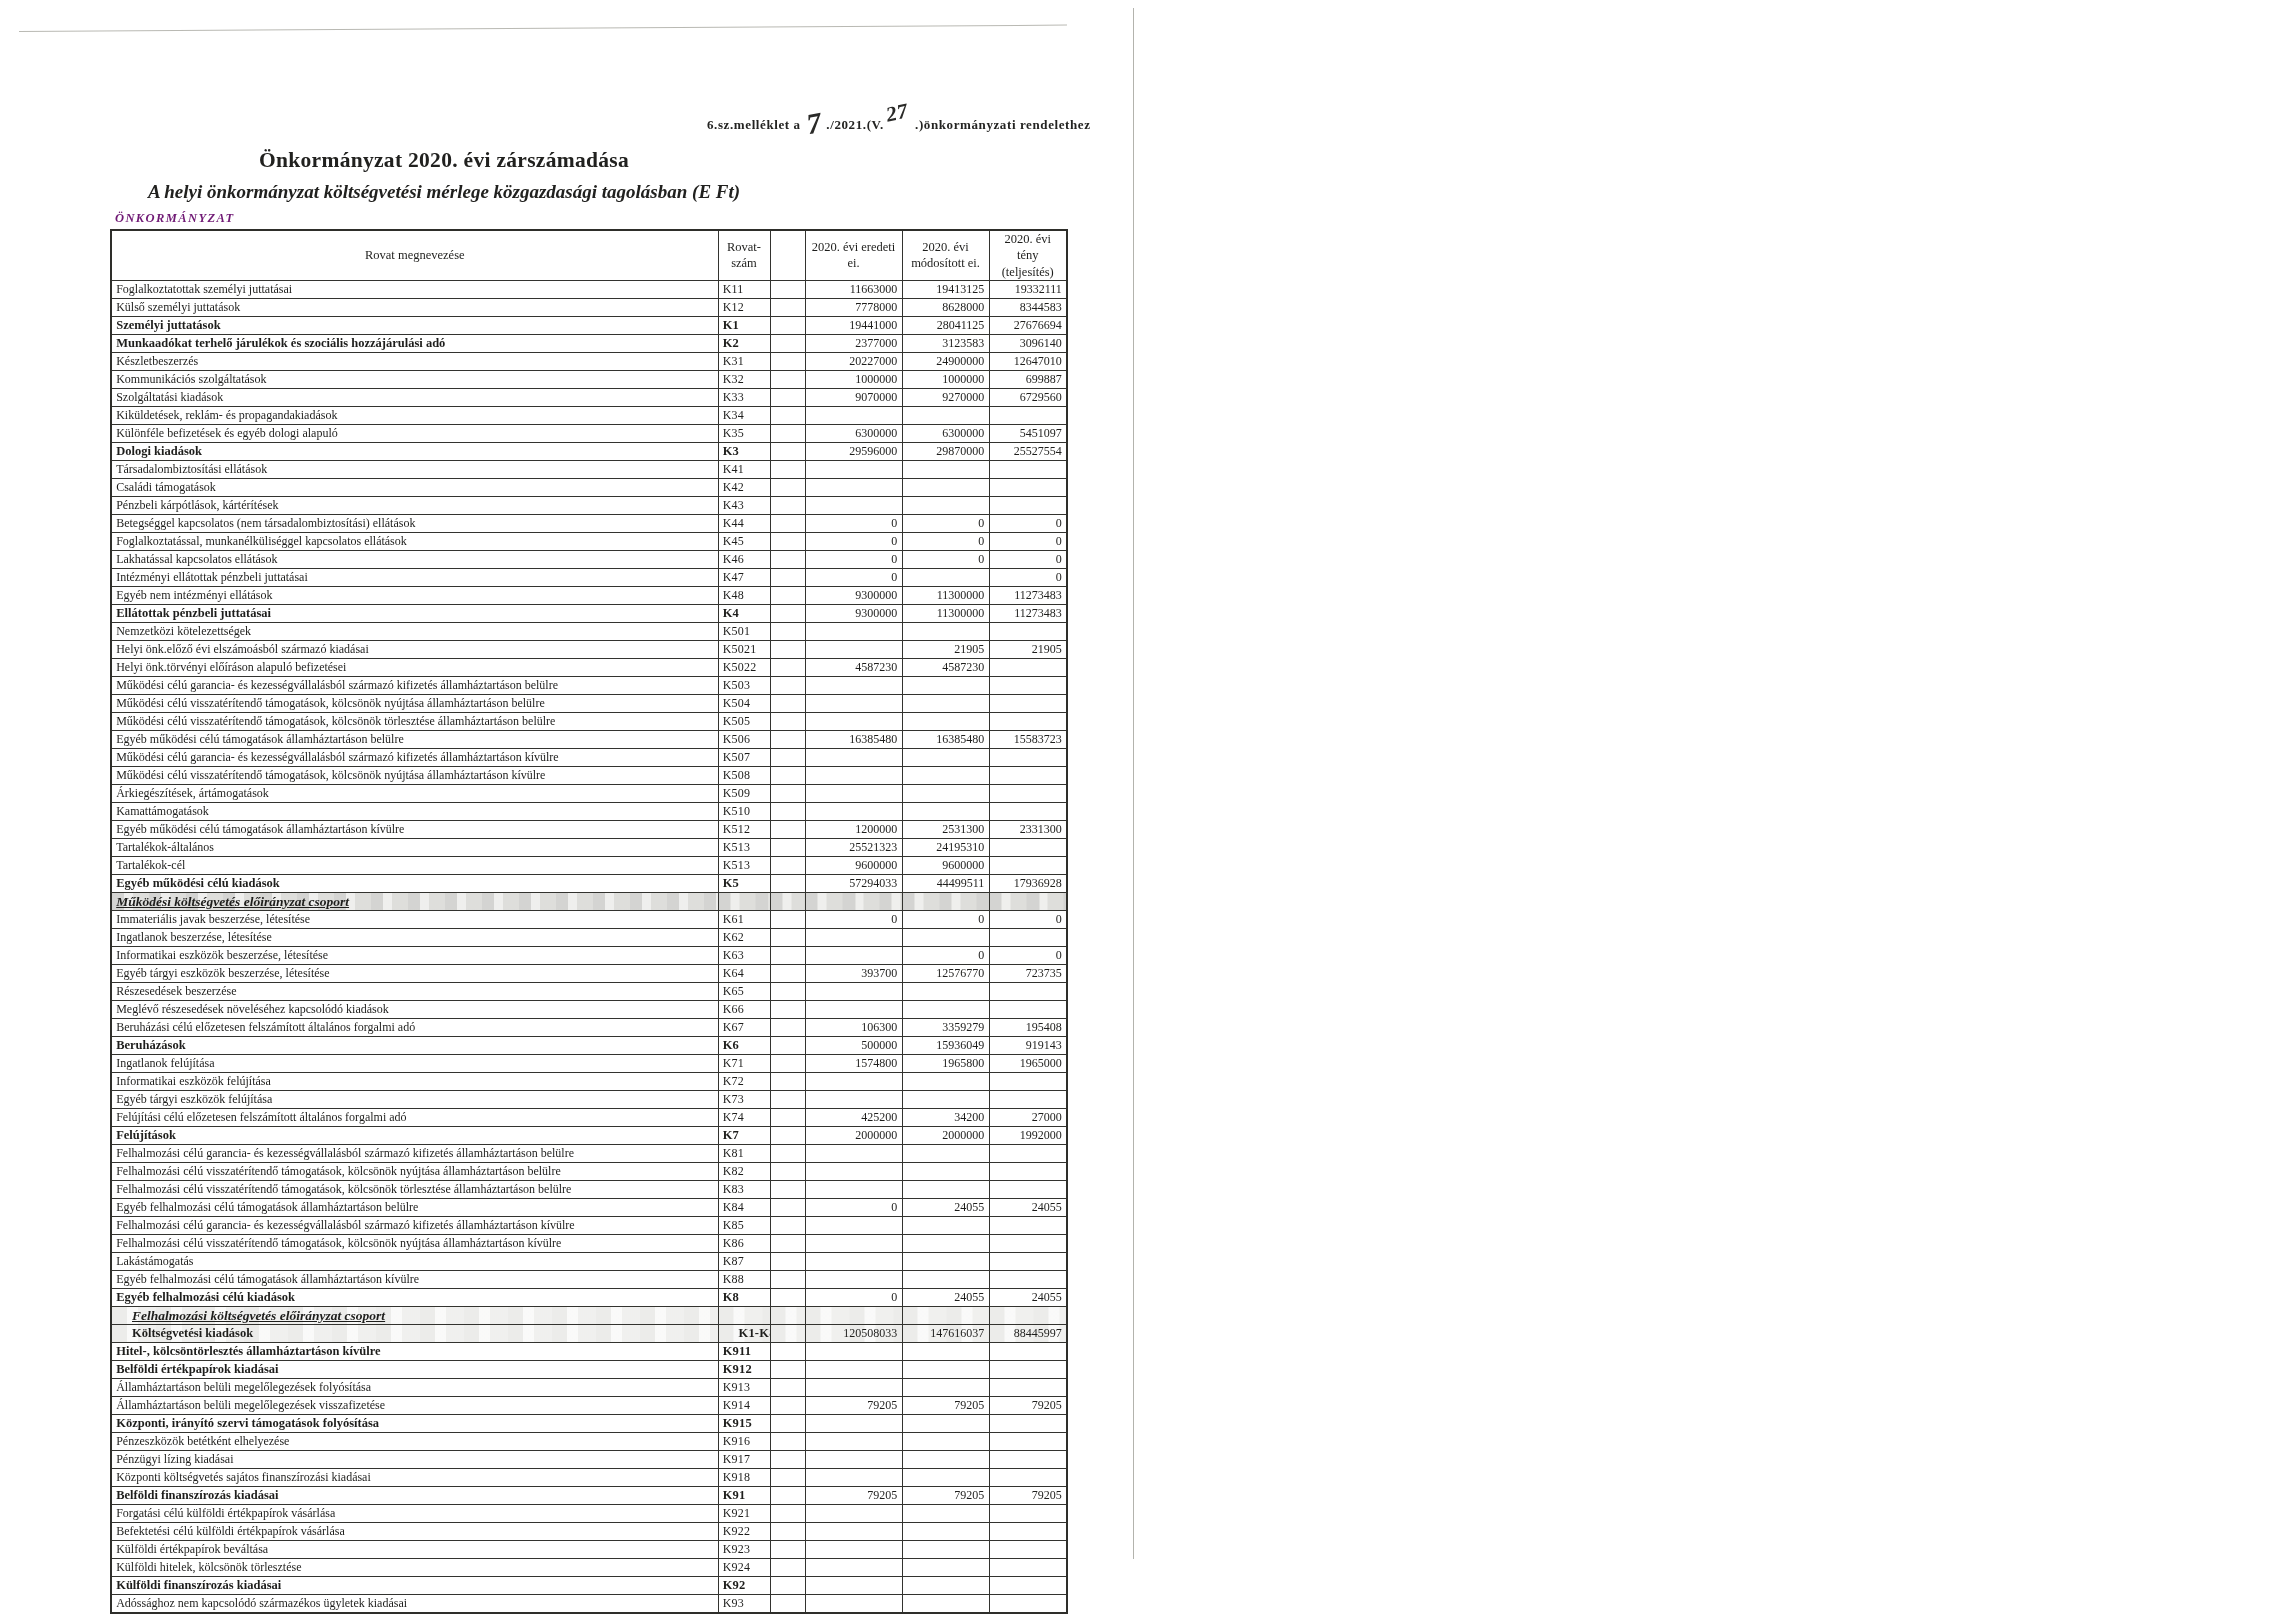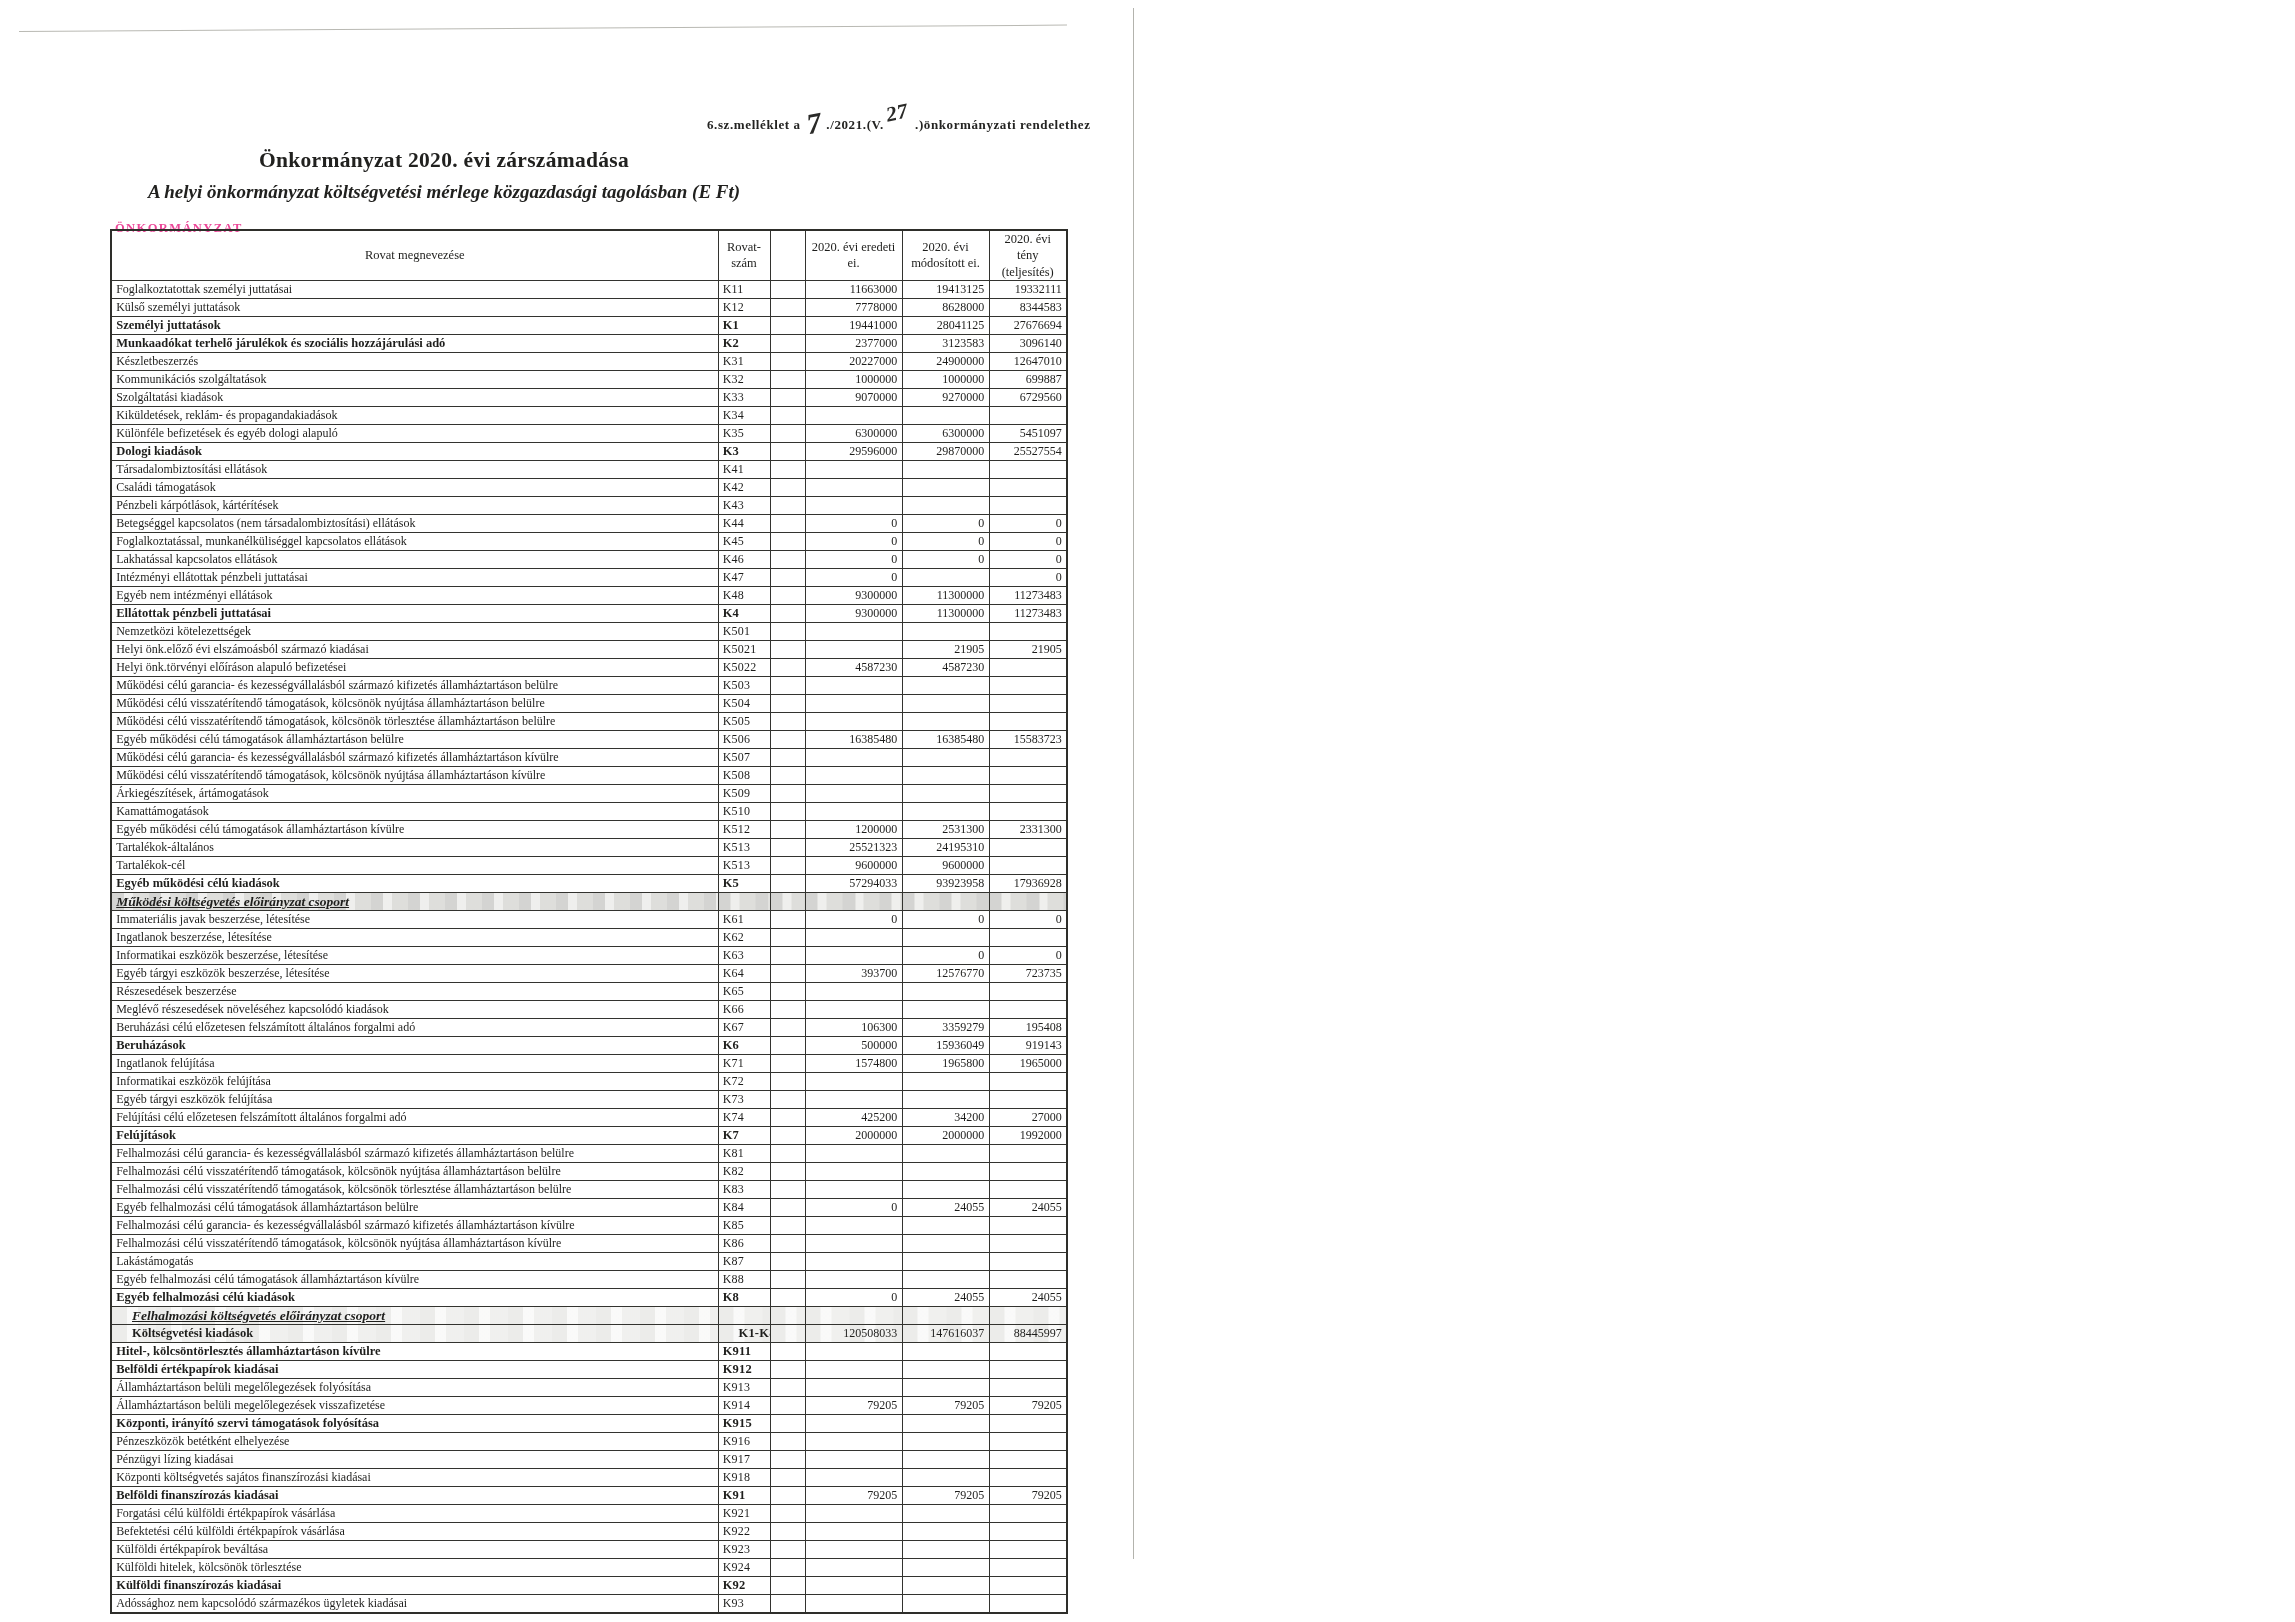--- a/index.html
+++ b/index.html
@@ -31,22 +31,22 @@
   }
   .title1{
     position:absolute;top:148px;left:111px;width:666px;text-align:center;
     font-size:21.5px;font-weight:bold;color:#21211f;letter-spacing:0.3px;
   }
   .title2{
     position:absolute;top:181px;left:69px;width:750px;text-align:center;
     font-size:19px;font-weight:bold;font-style:italic;color:#21211f;
   }
   .orglabel{
-    position:absolute;top:221px;left:115px;font-size:12.5px;font-weight:bold;
-    letter-spacing:1.4px;color:#ec4899;
+    position:absolute;top:211px;left:115px;font-size:12.5px;font-weight:bold;
+    letter-spacing:1.4px;color:#701a75;font-style:italic;
   }
   table.budget{
     position:absolute;left:110px;top:229px;width:956px;
     border-collapse:collapse;table-layout:fixed;
     border:2.1px solid #2e2e2a;
   }
   table.budget th, table.budget td{
     border:1.4px solid #33332f;border-left-width:1px;border-right-width:1px;
     padding:0 4.2px;overflow:hidden;white-space:nowrap;
   }
@@ -379,21 +379,21 @@
         <td class="gap"></td>
         <td class="num">9600000</td>
         <td class="num">9600000</td>
         <td class="num"></td>
       </tr>
       <tr class="b">
         <td class="name">Egyéb működési célú kiadások</td>
         <td class="code">K5</td>
         <td class="gap"></td>
         <td class="num">57294033</td>
-        <td class="num">93923958</td>
+        <td class="num">44499511</td>
         <td class="num">17936928</td>
       </tr>
       <tr class="s sm2">
         <td class="name">Működési költségvetés előirányzat csoport</td>
         <td class="code"></td>
         <td class="gap"></td>
         <td class="num"></td>
         <td class="num"></td>
         <td class="num"></td>
       </tr>

